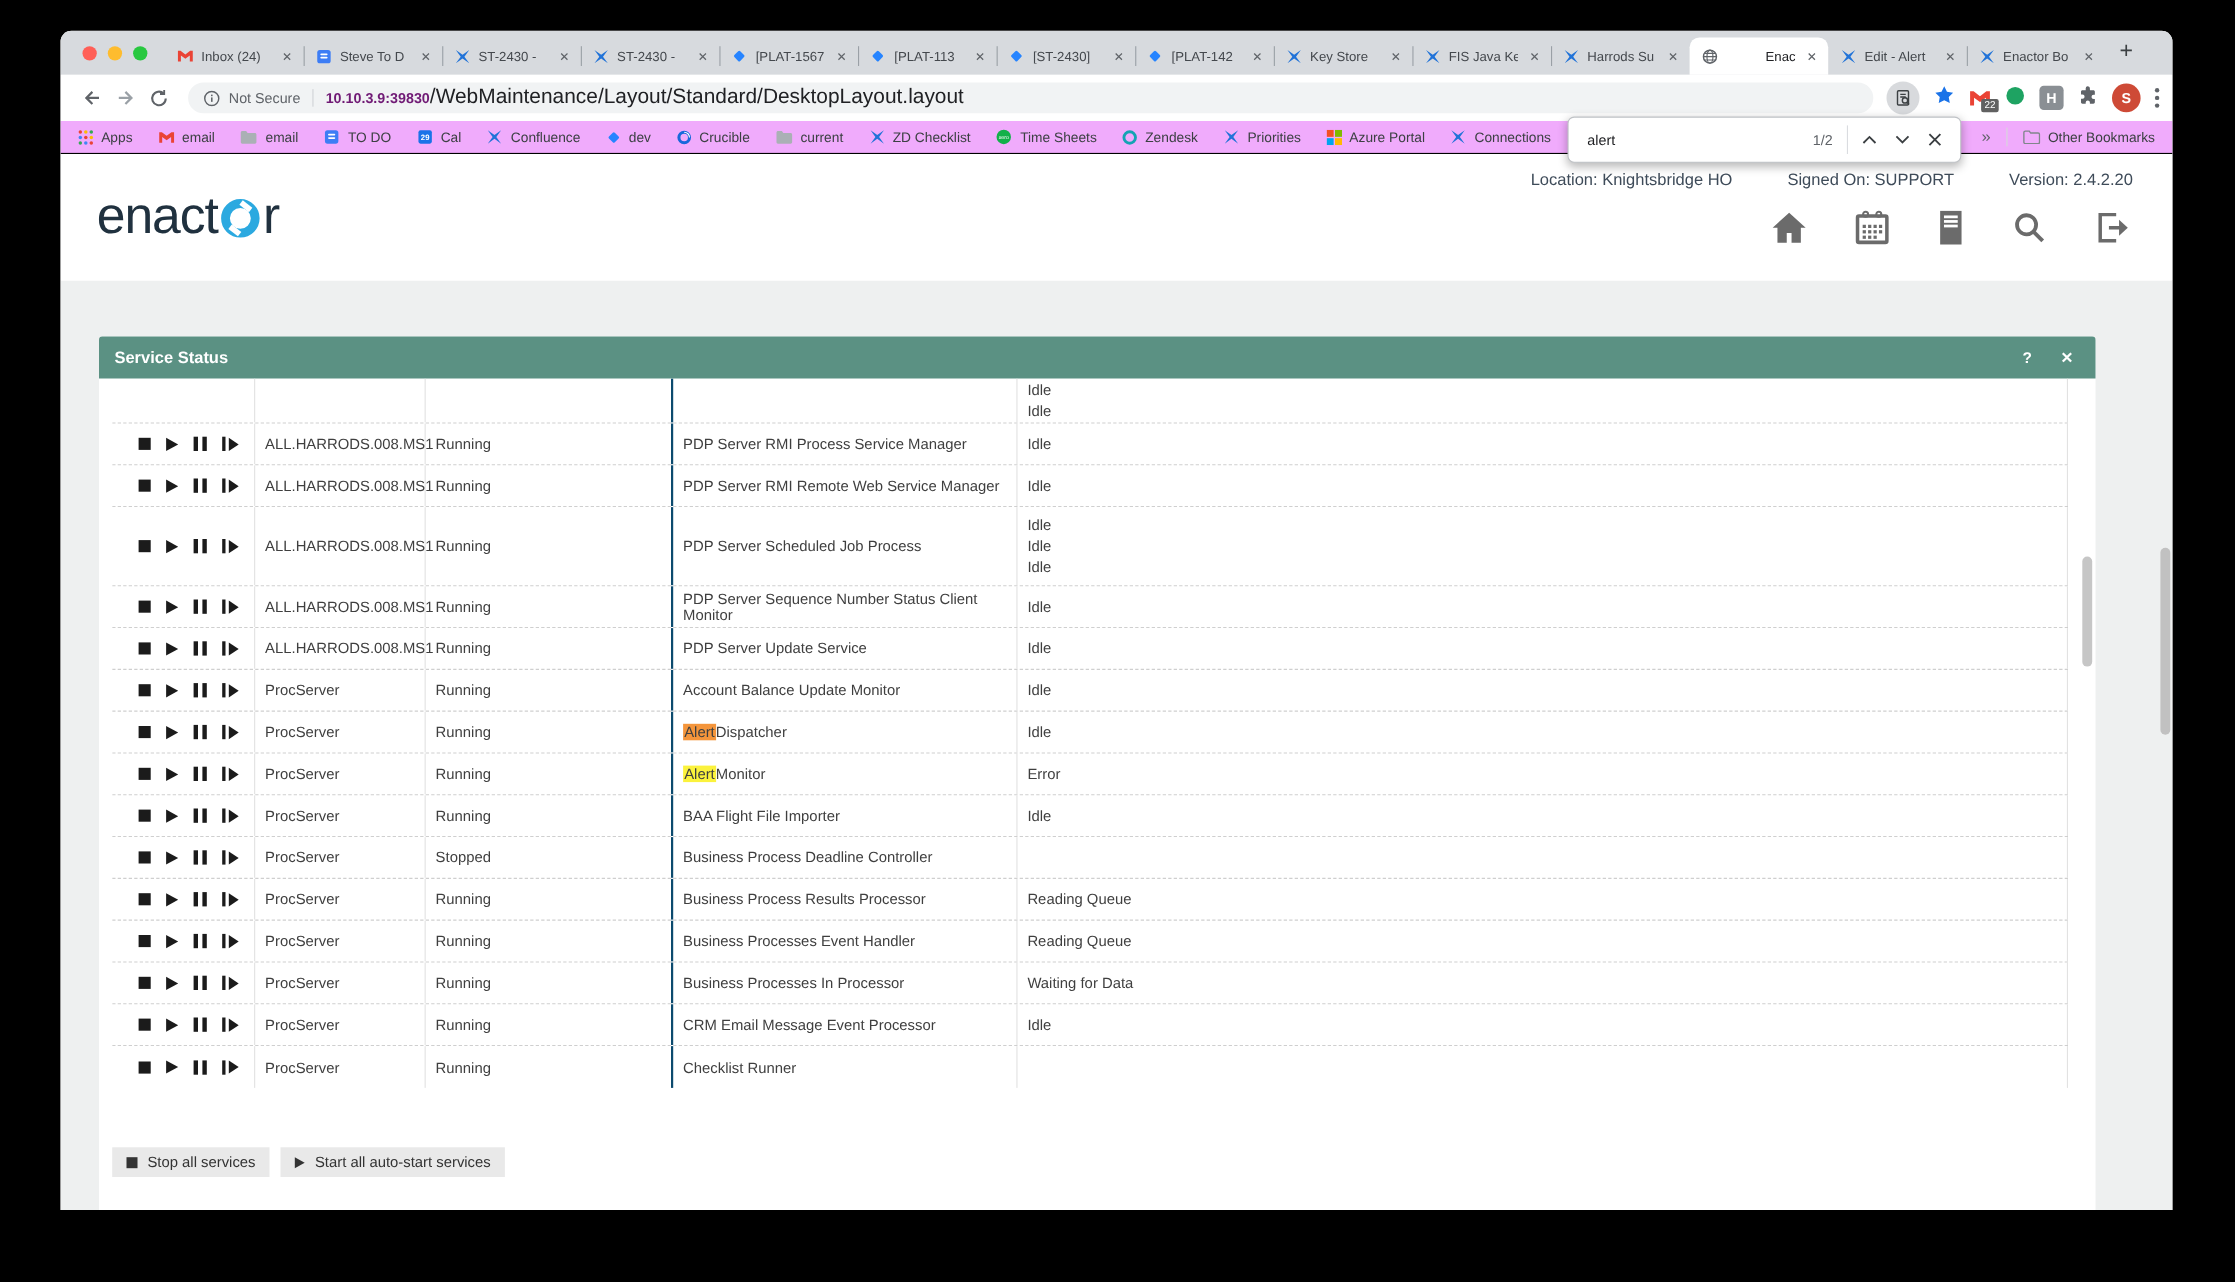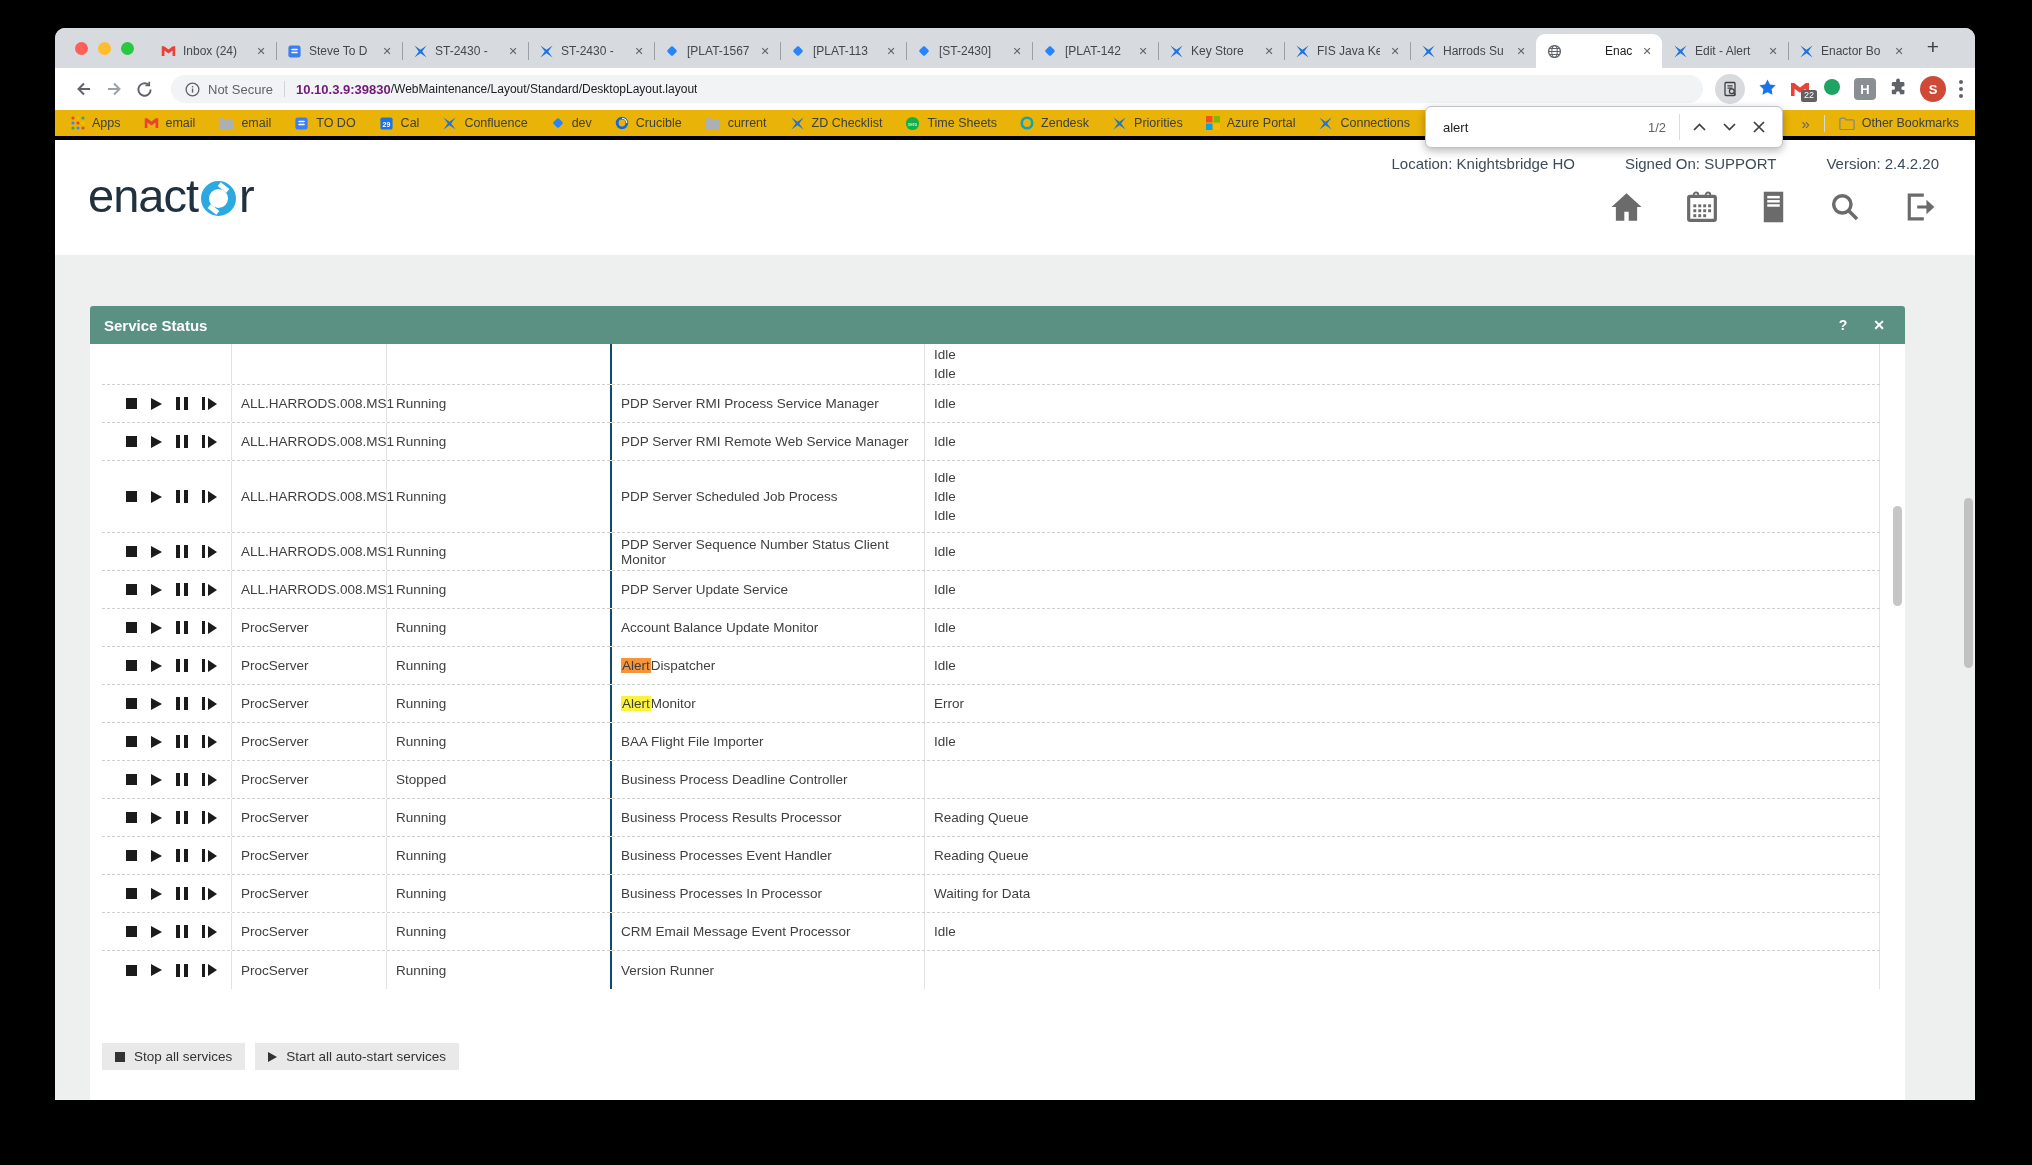--- a/index.html
+++ b/index.html
@@ -24,35 +24,35 @@
   .newtab{width:30px;height:30px;margin:0 0 2px 4px;display:flex;align-items:center;justify-content:center;
     font-size:21px;color:#3c4043;font-weight:300;}
   
   .toolbar{height:42px;background:#fff;display:flex;align-items:center;padding:0 12px 0 14px;flex:none;}
   .navbtn{width:30px;height:30px;display:flex;align-items:center;justify-content:center;flex:none;}
   .omnibox{flex:1;height:28px;background:#f1f3f4;border-radius:14px;margin:0 12px;display:flex;
     align-items:center;padding:0 14px;min-width:0;}
   .omni-sec{font-size:13px;color:#5f6368;margin-left:8px;white-space:nowrap;}
   .omni-div{width:1px;height:16px;background:#d0d3d6;margin:0 11px;}
   .omni-host{font-size:13px;color:#701a75;font-weight:bold;white-space:nowrap;}
-  .omni-path{font-size:12px;color:#202124;white-space:nowrap;overflow:hidden;}
+  .omni-path{font-size:19px;color:#202124;white-space:nowrap;overflow:hidden;}
   .tool-right{display:flex;align-items:center;gap:13px;flex:none;}
   .findpill{width:30px;height:30px;border-radius:50%;background:#d8dadd;display:flex;align-items:center;justify-content:center;}
   .ext-badge{position:relative;display:flex;align-items:center;justify-content:center;}
   .ext-badge .badge{position:absolute;right:-7px;bottom:-5px;background:#616161;color:#fff;font-size:9px;
     padding:1px 3px;border-radius:2px;line-height:1.1;}
   .ext-h{width:22px;height:22px;background:#8a8f94;color:#fff;border-radius:4px;font-size:13px;font-weight:bold;
     display:flex;align-items:center;justify-content:center;}
   .avatar{width:26px;height:26px;border-radius:50%;background:#ce4a36;color:#fff;font-size:13px;font-weight:bold;
     display:flex;align-items:center;justify-content:center;}
   .dots{color:#5f6368;font-size:16px;letter-spacing:0;line-height:5px;display:flex;flex-direction:column;gap:3px;align-items:center;}
   .dots i{width:4px;height:4px;border-radius:50%;background:#5f6368;display:block;}
   
-  .bookmarks{height:30px;background:#eab308;display:flex;align-items:center;padding:0 16px;flex:none;
-    border-bottom:4px solid #000000;}
+  .bookmarks{height:30px;background:#f0abfc;display:flex;align-items:center;padding:0 16px;flex:none;
+    border-bottom:1px solid #000000;}
   .bmleft{display:flex;align-items:center;gap:23px;flex:1;min-width:0;overflow:hidden;}
   .bm{display:flex;align-items:center;gap:7px;font-size:12.5px;color:#3c4043;white-space:nowrap;}
   .bm-right{display:flex;align-items:center;gap:14px;flex:none;padding-left:10px;}
   .bm-ovf{font-size:15px;color:#5f6368;}
   .bm-div{width:1px;height:17px;background:#d6d8da;}
   
   .findbar{position:absolute;left:1370px;top:78px;width:358px;height:42px;background:#fff;
     border:1px solid #bfc2c6;border-radius:6px;box-shadow:0 3px 9px rgba(0,0,0,.28);z-index:60;
     display:flex;align-items:center;padding:0 8px 0 17px;}
   .find-q{flex:1;font-size:13px;color:#202124;}
@@ -997,21 +997,21 @@
                 </span>
                 <span class="ctl">
                   <span class="g-step">
                     <i></i>
                     <b></b>
                   </span>
                 </span>
               </div>
               <div class="cell c-name">ProcServer</div>
               <div class="cell c-status">Running</div>
-              <div class="cell c-proc">Version Runner</div>
+              <div class="cell c-proc">Checklist Runner</div>
               <div class="cell c-state"></div>
             </div>
           </div>
         <div class="pfooter" id="panel-buttons">
             <button class="pbtn">
               <span class="bg-stop"></span>
               <span>Stop all services</span>
             </button>
             <button class="pbtn">
               <span class="bg-play"></span>

